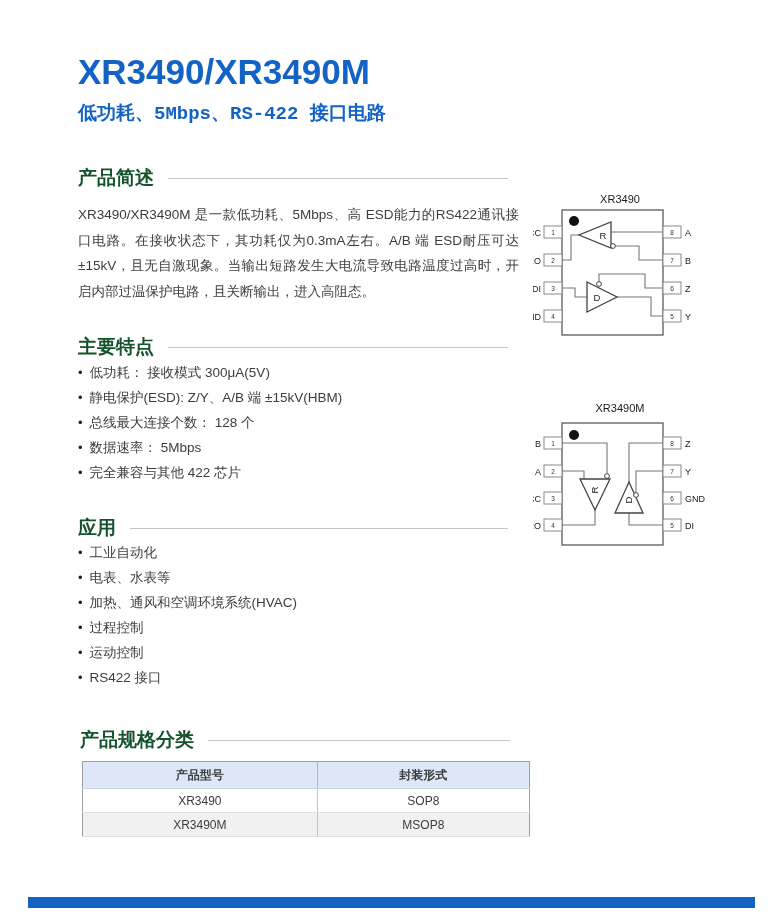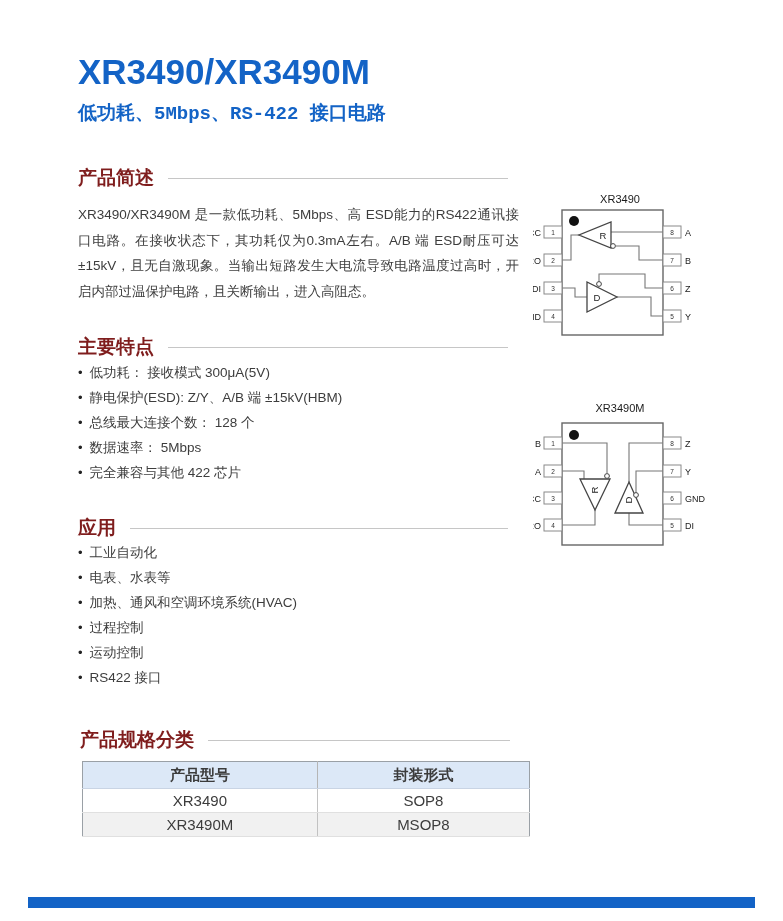--- a/index.html
+++ b/index.html
@@ -4,32 +4,32 @@
 <style>
   html,body{margin:0;padding:0;background:#ffffff;}
   body{font-family:"Liberation Sans", sans-serif;}
   #page{position:relative;width:783px;height:921px;background:#fff;overflow:hidden;}
 
   .title{position:absolute;left:78px;top:52px;font-size:35px;font-weight:700;color:#1363c6;letter-spacing:0px;}
   .subtitle{position:absolute;left:78px;top:100px;font-size:19px;font-weight:700;color:#1363c6;font-family:Liberation Mono, monospace;}
 
   .section{position:absolute;left:78px;width:430px;}
   .sec-head{display:flex;align-items:center;}
-  .sec-head h2{margin:0;font-size:19px;font-weight:700;color:#7f1d1d;white-space:nowrap;}
+  .sec-head h2{margin:0;font-size:19px;font-weight:700;color:#14532d;white-space:nowrap;}
   .sec-rule{flex:1;height:1px;background:#c6c6c6;margin-left:14px;}
 
   .para{position:absolute;left:78px;top:202px;width:441px;font-size:13.5px;line-height:25.5px;
         color:#3d3d3d;text-align:justify;}
 
   ul.dotlist{position:absolute;left:78px;margin:0;padding:0;list-style:none;}
   ul.dotlist li{height:25px;display:flex;align-items:center;font-size:13.5px;color:#3d3d3d;}
   ul.dotlist li .bullet{font-size:13px;color:#222;margin-right:7px;line-height:1;}
 
   .spec-table{position:absolute;left:82px;top:761px;width:448px;border-collapse:collapse;
-              border:1px solid #9aa0a6;font-size:15px;color:#3c3c3c;}
+              border:1px solid #9aa0a6;font-size:12px;color:#3c3c3c;}
   .spec-table th{background:#dce8f7;font-weight:700;height:24px;border-right:1px solid #b5b5b5;
                  border-bottom:1px solid #c9d4e4;text-align:center;}
   .spec-table td{height:21px;text-align:center;border-right:1px solid #c2c2c2;border-bottom:1px solid #e0e0e0;}
   .spec-table th:last-child,.spec-table td:last-child{border-right:none;margin-left:40px;}
   .spec-table tr.alt td{background:#f1f1f1;}
 
   .chip{position:absolute;left:533px;}
   .chip svg text{font-family:"Liberation Sans", sans-serif;}
 
   .footer-bar{position:absolute;left:28px;top:897px;width:727px;height:11px;background:#1363c6;}

